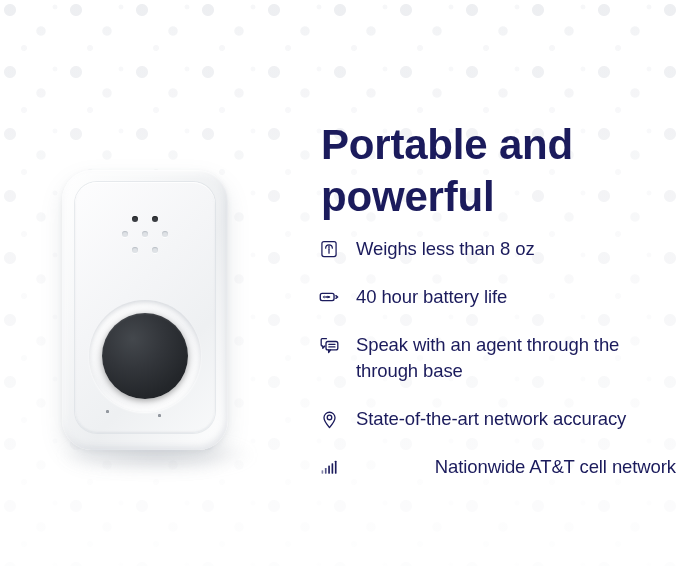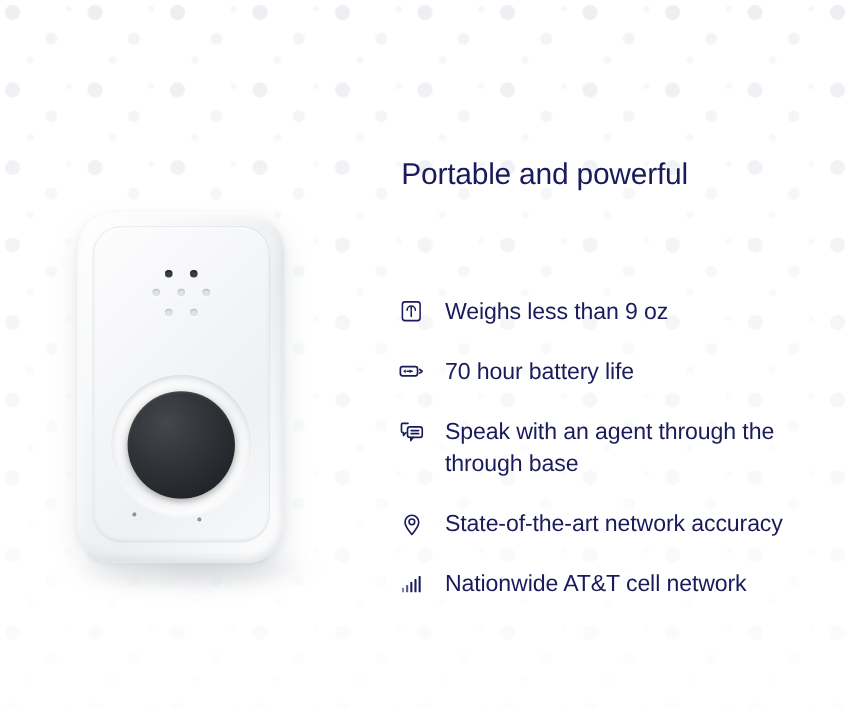--- a/index.html
+++ b/index.html
@@ -163,43 +163,43 @@
     top: 0;
     width: 361px;
     height: 566px;
   }
   .headline {
     position: absolute;
     left: 3px;
     top: 119px;
     width: 340px;
     margin: 0;
-    font-size: 24px;
-    line-height: 42px;
-    font-weight: 400;
+    font-size: 42px;
+    line-height: 52px;
+    font-weight: 700;
     letter-spacing: -0.2px;
     color: #1b1b5c;
   }
 
   .features {
     position: absolute;
     left: 0;
     top: 236px;
     width: 358px;
     list-style: none;
     margin: 0;
     padding: 0;
   }
   .feature {
     display: flex;
     align-items: flex-start;
     gap: 16px;
     margin-bottom: 22px;
   }
-  .feature:last-child { margin-bottom: 0; }
+  .feature:last-child { margin-bottom: 0; justify-content: space-between; }
 
   .feature-icon {
     flex: 0 0 22px;
     width: 22px;
     height: 22px;
     margin-top: 2px;
     color: #1b1b5c;
     display: flex;
     align-items: center;
     justify-content: center;
@@ -255,34 +255,34 @@
 
       <li class="feature">
         <span class="feature-icon">
           <svg width="20" height="20" viewBox="0 0 24 24" fill="none" stroke="currentColor" stroke-width="1.5" stroke-linecap="round" stroke-linejoin="round">
             <rect x="3.5" y="3" width="17" height="18" rx="2.5"></rect>
             <path d="M8 11a4 4 0 0 1 8 0"></path>
             <path d="M12 11V8.2"></path>
             <path d="M12 12.2V17"></path>
           </svg>
         </span>
-        <span class="feature-text">Weighs less than 9 oz</span>
+        <span class="feature-text">Weighs less than 8 oz</span>
       </li>
 
       <li class="feature">
         <span class="feature-icon">
           <svg width="22" height="22" viewBox="0 0 24 24" fill="none" stroke="currentColor" stroke-width="1.5" stroke-linecap="round" stroke-linejoin="round">
             <rect x="2.5" y="8" width="15" height="8" rx="2"></rect>
             <path d="M19.5 10.5 21.5 12l-2 1.5"></path>
             <path d="M8.4 12h4.2"></path>
             <path d="M10.5 10.3 12.8 12l-2.3 1.7z" fill="currentColor" stroke="none"></path>
             <path d="M7.2 13.7 5 12l2.2-1.7z" fill="currentColor" stroke="none"></path>
           </svg>
         </span>
-        <span class="feature-text">70 hour battery life</span>
+        <span class="feature-text">40 hour battery life</span>
       </li>
 
       <li class="feature">
         <span class="feature-icon">
           <svg width="21" height="21" viewBox="0 0 24 24" fill="none" stroke="currentColor" stroke-width="1.5" stroke-linecap="round" stroke-linejoin="round">
             <path d="M8.5 4.2H3.6A1.1 1.1 0 0 0 2.5 5.3v6.2a1.1 1.1 0 0 0 1.1 1.1h.7v2.6l2.4-2.6"></path>
             <rect x="8" y="7.4" width="13.5" height="9.6" rx="2.2"></rect>
             <path d="M13.2 17 11 20v-3"></path>
             <path d="M11.3 10.8h6.9"></path>
             <path d="M11.3 13.6h6.9"></path>

